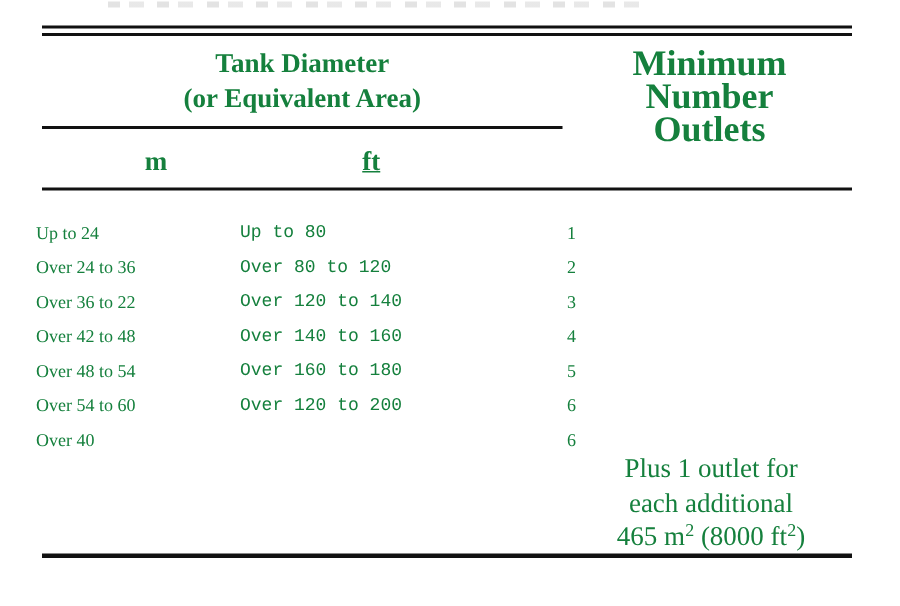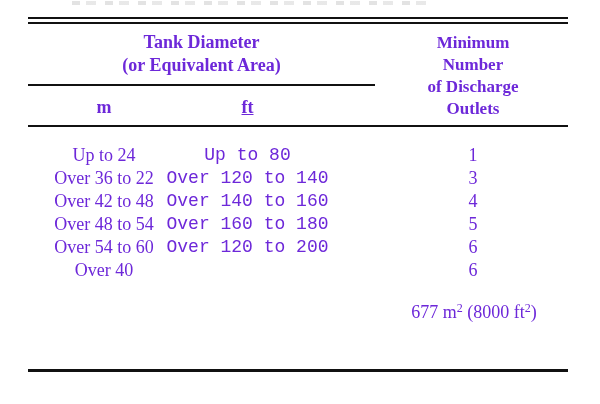--- a/index.html
+++ b/index.html
@@ -2,21 +2,21 @@
 <html><head>
 <meta charset="utf-8">
 <style>
   html, body { margin: 0; padding: 0; background: #ffffff; }
   .page {
     position: relative;
     width: 600px;
     height: 404px;
     background: #ffffff;
     font-family: "Liberation Serif", "DejaVu Serif", serif;
-    color: #6d28d9;
+    color: #15803d;
     overflow: hidden;
   }
   
   .caption-remnant {
     position: absolute;
     left: 72px; top: 1px;
     width: 360px; height: 4px;
     background: repeating-linear-gradient(90deg,
       #cccccc 0 8px, transparent 8px 14px,
       #d6d6d6 14px 24px, transparent 24px 33px);
@@ -42,27 +42,27 @@
   .subhead {
     position: absolute; top: 96px;
     text-align: center; font-weight: bold;
     font-size: 18px; line-height: 22px;
   }
   .subhead-m  { left: 24px;  width: 160px; }
   .subhead-ft { left: 160px; width: 175px; text-decoration: underline; }
   .outlets-header {
     position: absolute; left: 378px; top: 32px; width: 190px;
     text-align: center; font-weight: bold;
-    font-size: 17px; line-height: 22px;
+    font-size: 24px; line-height: 22px;
   }
   .tbody { position: absolute; left: 0; top: 144px; width: 600px; }
   .trow { position: relative; height: 23px; }
   .cell {
     position: absolute; top: 0;
-    text-align: center; font-size: 18px; line-height: 23px;
+    font-size: 12px; line-height: 23px;
     white-space: nowrap;
   }
   .c1 { left: 24px;  width: 160px; }
   .c2 { left: 160px; width: 175px; font-family: Liberation Mono, monospace; }
   .c3 { left: 378px; width: 190px; }
   .note {
     position: absolute; left: 378px; top: 301px; width: 192px;
     text-align: center; font-size: 18px; line-height: 22.5px;
     white-space: nowrap;
   }
@@ -83,31 +83,35 @@
   </div>
 
   <div class="rule spanner-rule"></div>
 
   <div class="subhead subhead-m">m</div>
   <div class="subhead subhead-ft">ft</div>
 
   <div class="outlets-header">
     <div>Minimum</div>
     <div>Number</div>
-    <div>of Discharge</div>
     <div>Outlets</div>
   </div>
 
   <div class="rule header-rule"></div>
 
   <div class="tbody">
     <div class="trow">
       <span class="cell c1">Up to 24</span>
       <span class="cell c2">Up to 80</span>
       <span class="cell c3">1</span>
+    </div>
+    <div class="trow">
+      <span class="cell c1">Over 24 to 36</span>
+      <span class="cell c2">Over 80 to 120</span>
+      <span class="cell c3">2</span>
     </div>
     <div class="trow">
       <span class="cell c1">Over 36 to 22</span>
       <span class="cell c2">Over 120 to 140</span>
       <span class="cell c3">3</span>
     </div>
     <div class="trow">
       <span class="cell c1">Over 42 to 48</span>
       <span class="cell c2">Over 140 to 160</span>
       <span class="cell c3">4</span>
@@ -122,18 +126,20 @@
       <span class="cell c2">Over 120 to 200</span>
       <span class="cell c3">6</span>
     </div>
     <div class="trow">
       <span class="cell c1">Over 40</span>
       <span class="cell c3">6</span>
     </div>
   </div>
 
   <div class="note">
-    <div><span>677 m</span><span class="sup">2</span><span> (8000 ft</span><span class="sup">2</span><span>)</span></div>
+    <div>Plus 1 outlet for</div>
+    <div>each additional</div>
+    <div><span>465 m</span><span class="sup">2</span><span> (8000 ft</span><span class="sup">2</span><span>)</span></div>
   </div>
 
   <div class="rule bottom-rule"></div>
 
 </div>
 
 </body></html>

